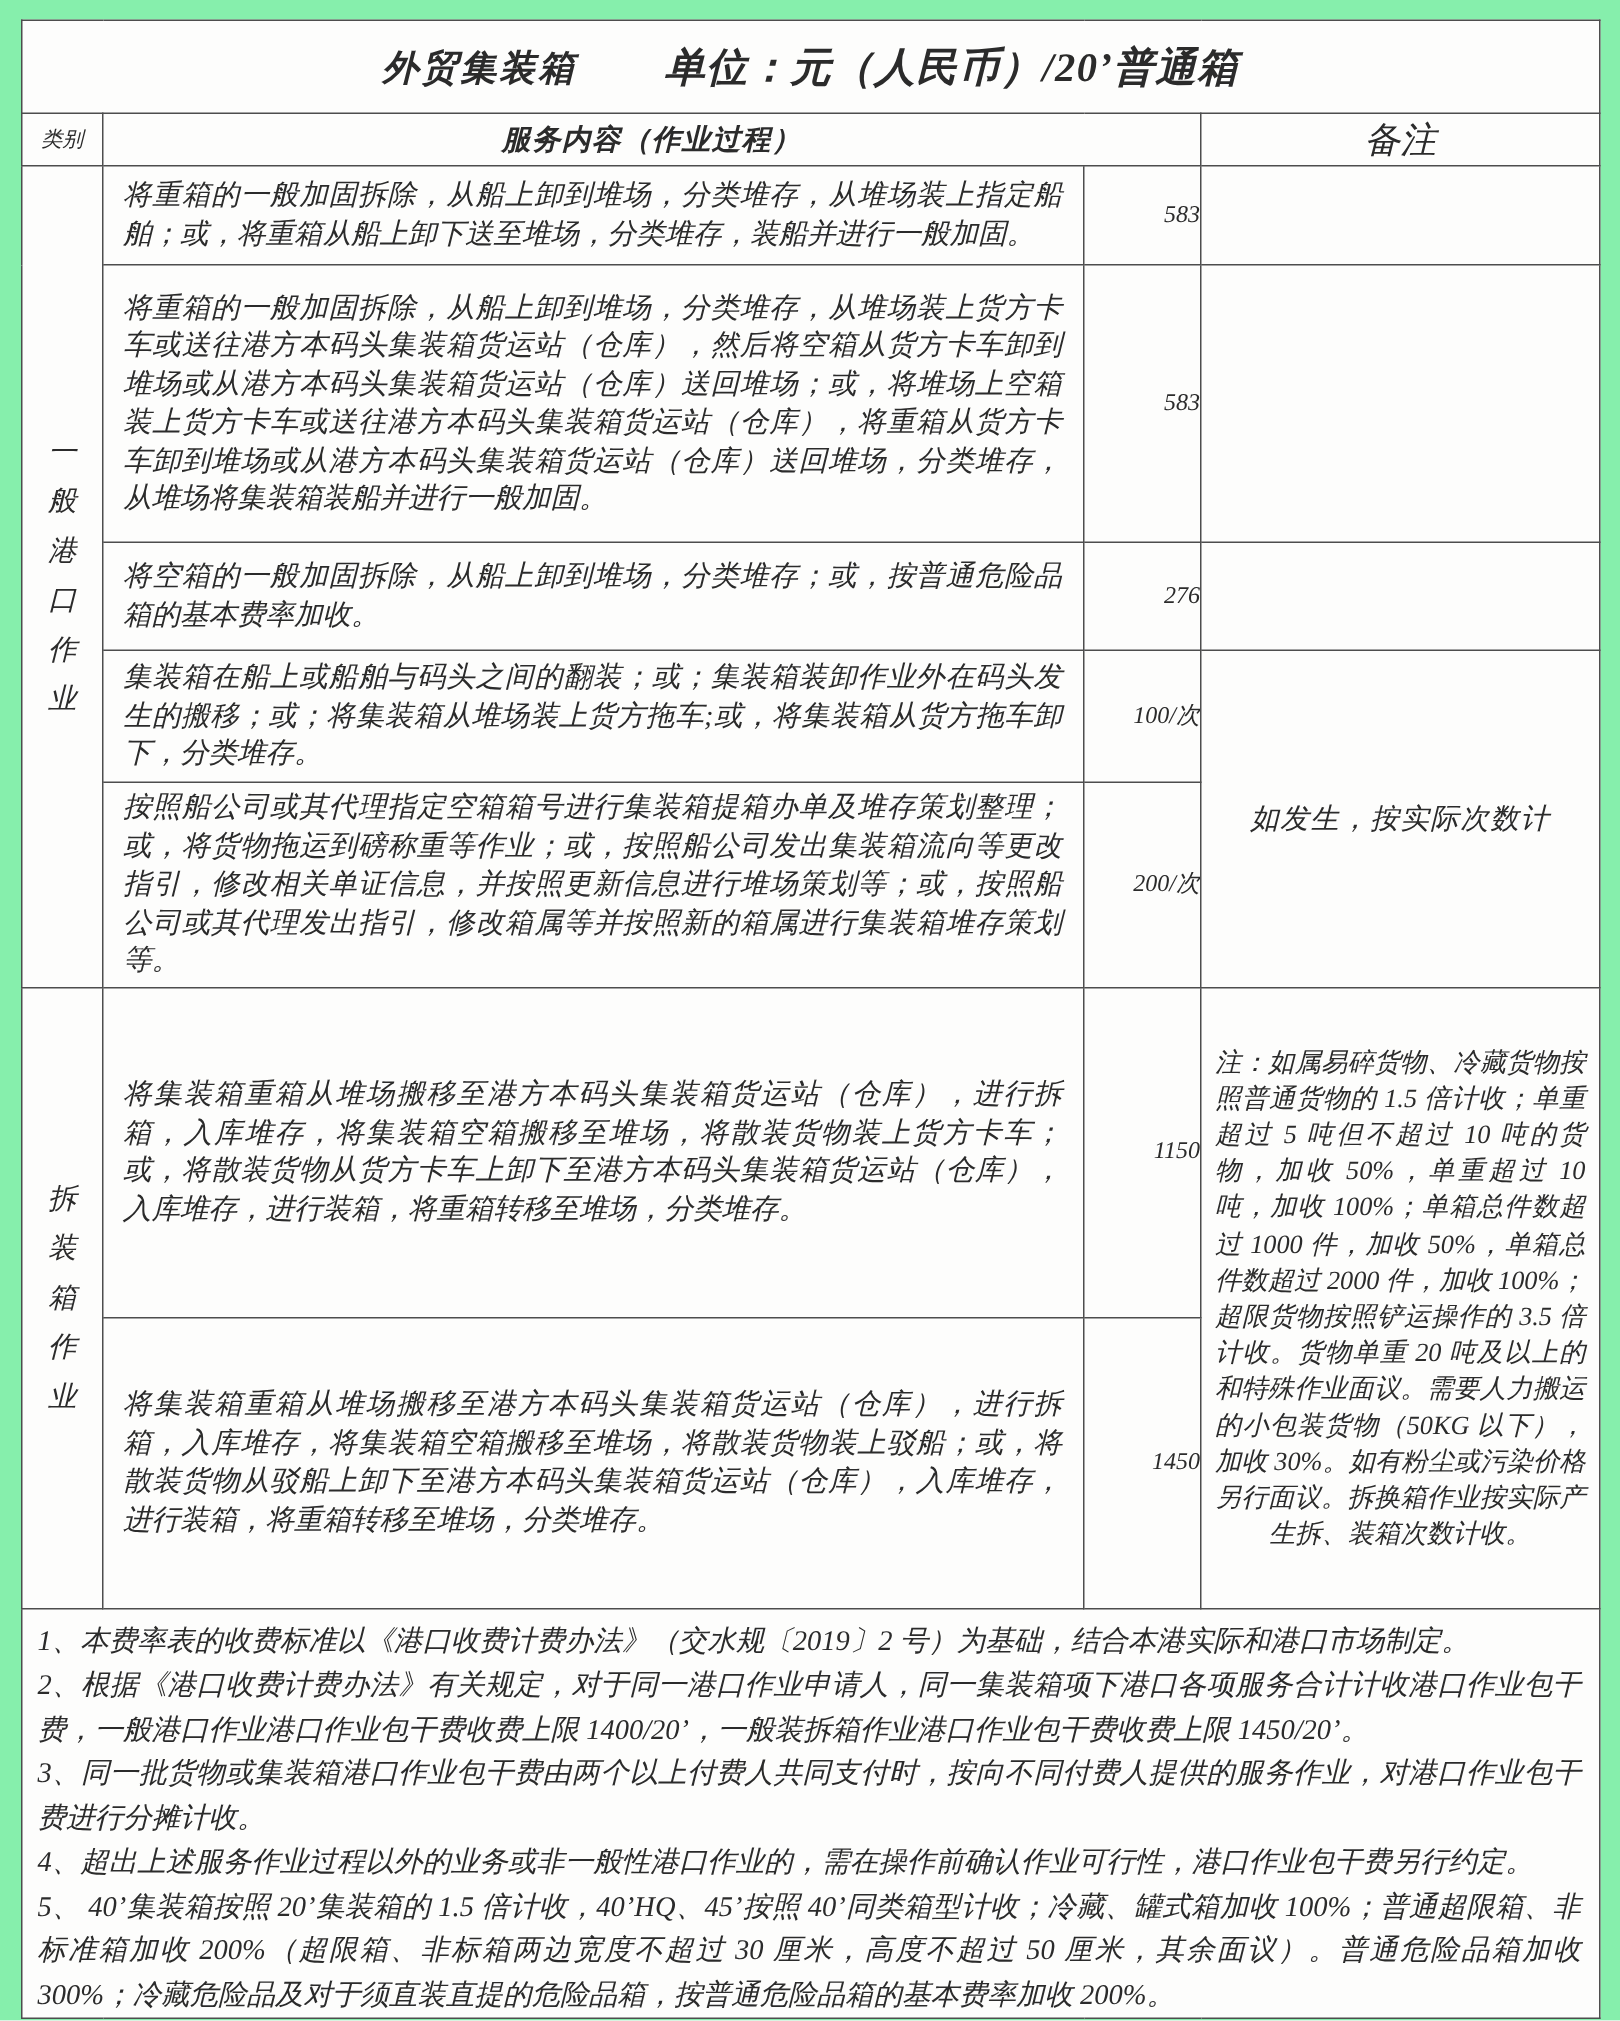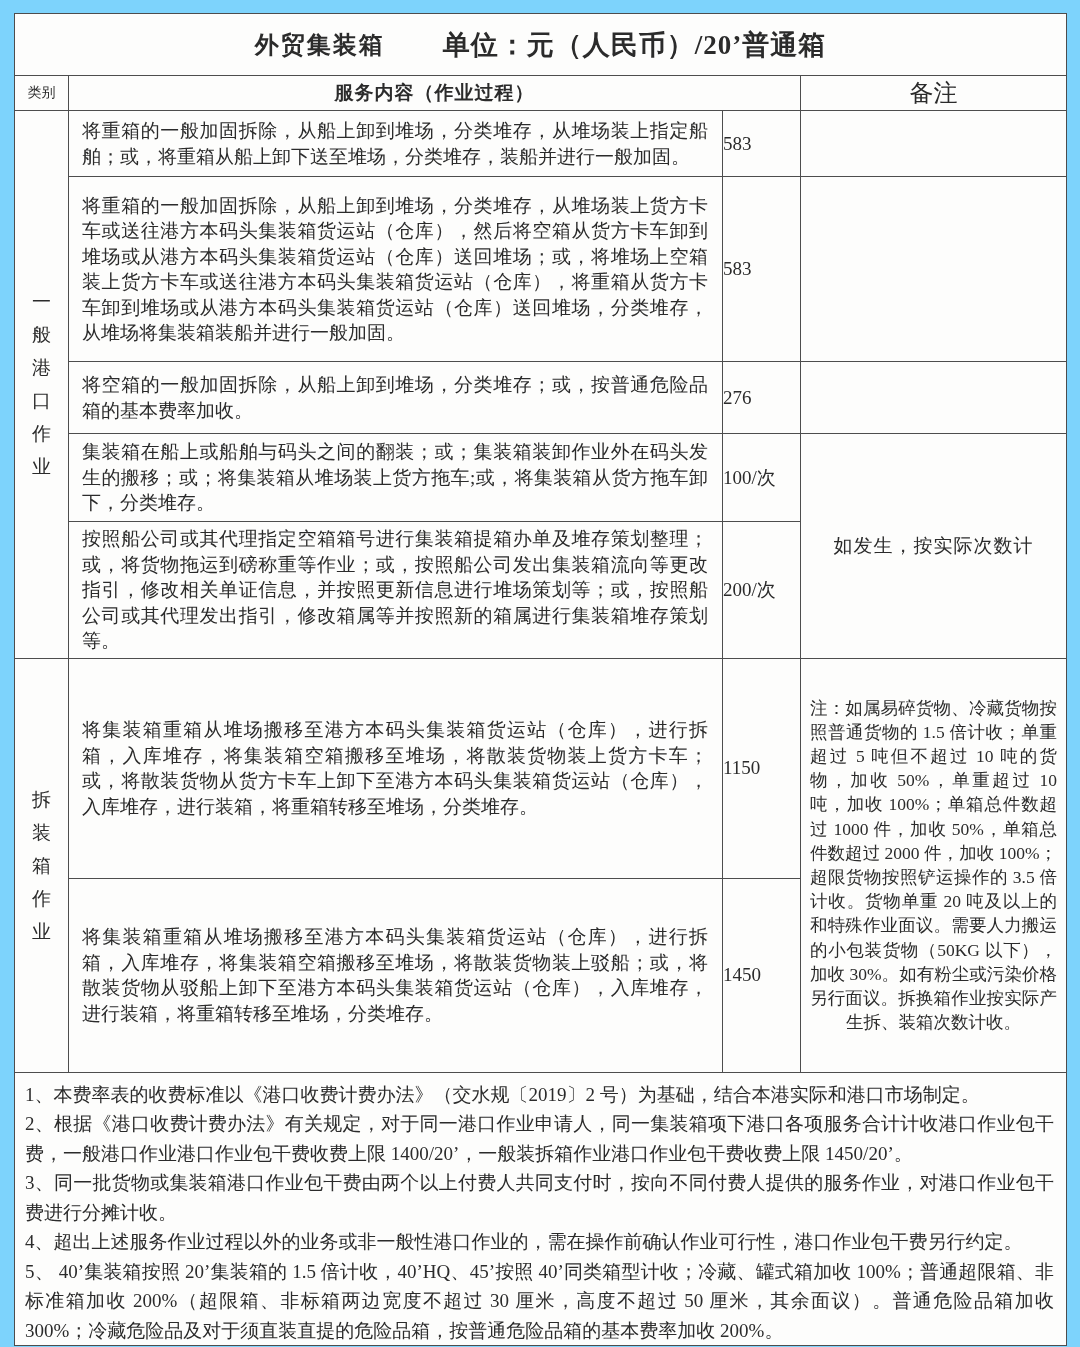--- a/index.html
+++ b/index.html
@@ -2,23 +2,24 @@
 <html><head>
 <meta charset="utf-8">
 <style>
   * { margin: 0; padding: 0; box-sizing: border-box; }
   html, body { background: #f4f4f4; }
   .page {
     position: relative;
     width: 1080px;
     height: 1347px;
     margin: 0 auto;
-    background: #7dd3fc;
+    background: #86efac;
     font-family: "Liberation Serif", "DejaVu Serif", serif;
     color: #2b2b2b;
+    font-style: italic;
   }
   table.fee-table {
     position: absolute;
     left: 14px;
     top: 13px;
     width: 1052px;
     border-collapse: collapse;
     table-layout: fixed;
     background: #fdfdfc;
   }
@@ -47,21 +48,21 @@
     line-height: 33px;
     word-break: break-all;
     text-align: center;
   }
   td.desc {
     font-size: 19px;
     line-height: 25.5px;
     padding: 4px 14px 4px 13px;
     text-align: justify;
   }
-  td.fee { text-align: left; font-size: 19px; }
+  td.fee { text-align: right; font-size: 16px; }
   td.remark { font-size: 17.5px; }
   td.remark-center { text-align: center; font-size: 19px; letter-spacing: 1px; }
   td.remark-long {
     font-size: 17.5px;
     line-height: 24.2px;
     padding: 6px 9px;
     text-align: justify;
     text-align-last: center;
   }
   tr.r1 td { height: 66px; }

